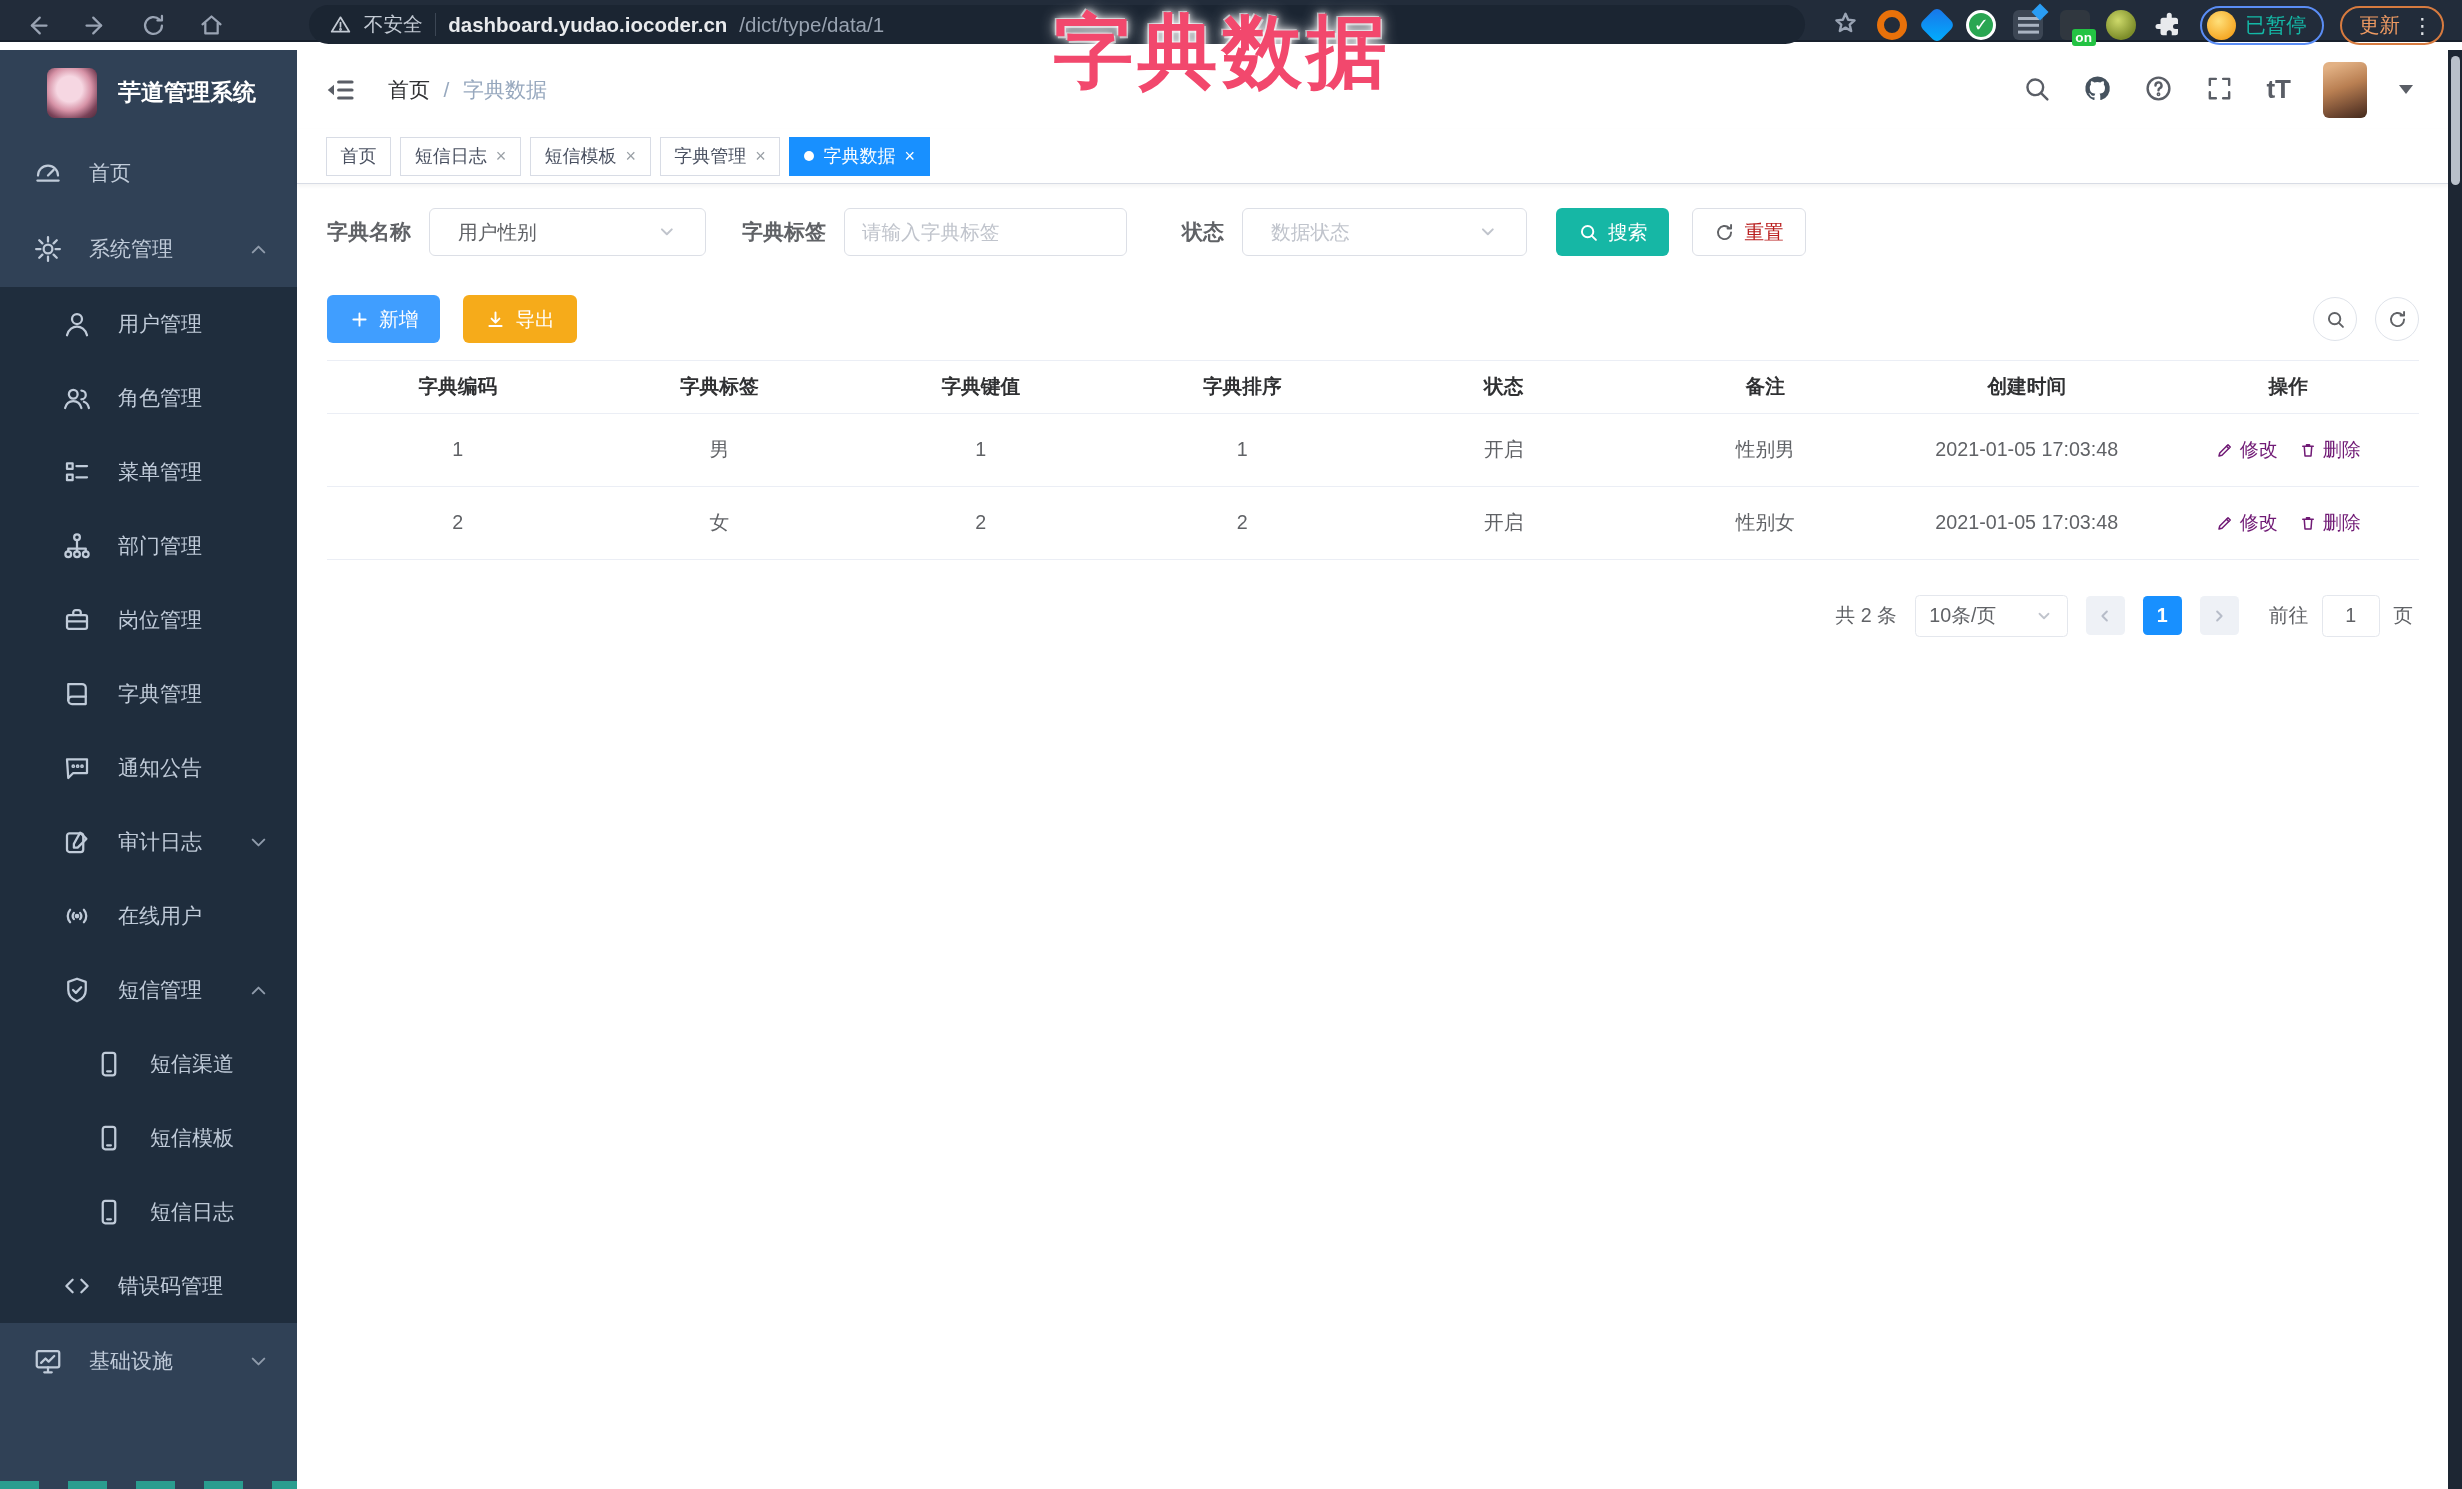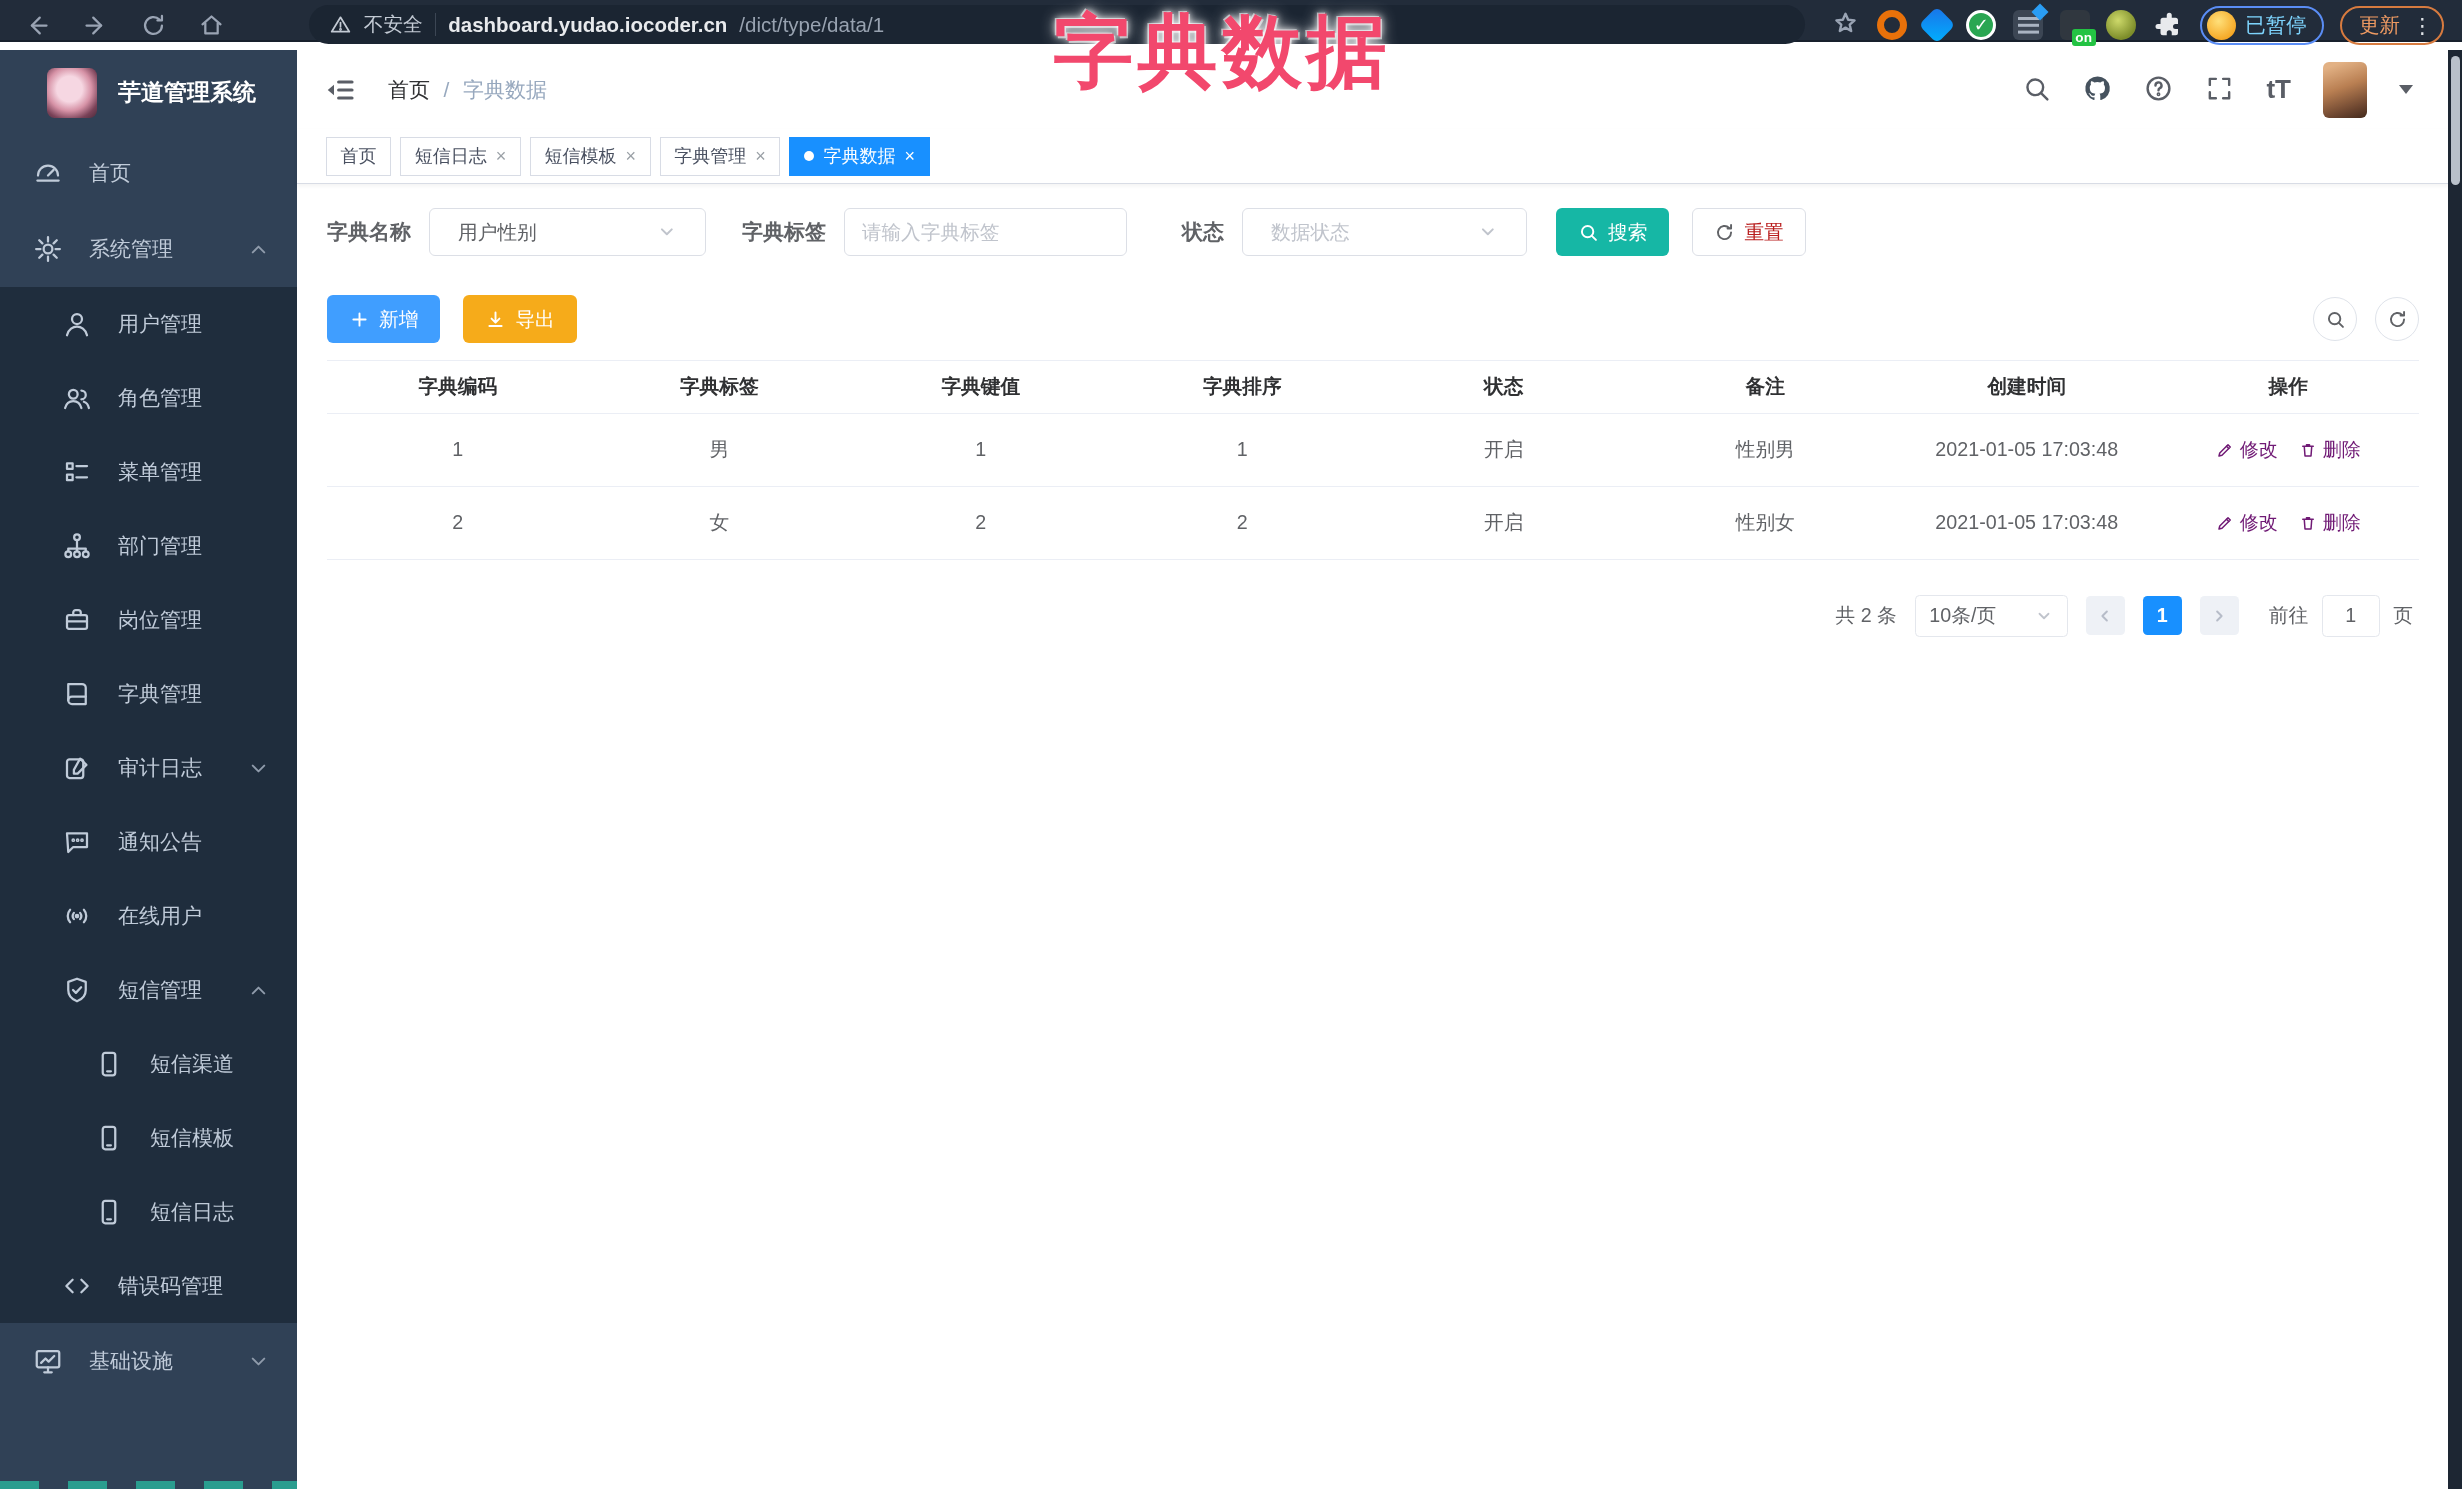--- a/index.html
+++ b/index.html
@@ -27,21 +27,21 @@
   .ext-green { background:#2aa652; border:3px solid #fff; display:flex; align-items:center; justify-content:center; color:#fff; font-size:18px; font-weight:700; }
   .ext-toggles { border-radius:6px; background:#3c4654; }
   .ext-toggles:before { content:""; position:absolute; left:4.5px; right:4.5px; top:6.8px; height:3px; background:#aab4c2; box-shadow:0 6.8px 0 #aab4c2, 0 13.6px 0 #aab4c2; }
   .ext-toggles:after { content:""; position:absolute; right:-3px; top:-4.5px; width:12px; height:12px; background:#2a9df4; transform:rotate(45deg); }
   .ext-on { border-radius:6px; background:#30373f; }
   .ext-on .on-badge { position:absolute; right:-6px; bottom:-6px; background:#23c343; color:#fff; font-size:13.6px; font-weight:700; padding:0.8px 3.8px; border-radius:3px; }
   .ext-olive { background:radial-gradient(circle at 40% 35%, #cdd96a, #7d8d2a 70%); }
   .ext-puzzle svg { width:30px; height:30px; }
   .chip-paused { height:39px; border:2.3px solid #5a8df5; border-radius:21px; display:flex; align-items:center; gap:9px; padding:0 15px 0 5.3px; }
   .emoji-face { width:29px; height:29px; border-radius:50%; background:radial-gradient(circle at 40% 35%, #ffe07a, #f5a623 75%); }
-  .chip-paused span { color:#7dd3fc; font-size:20.5px; }
+  .chip-paused span { color:#14b8a6; font-size:20.5px; }
   .chip-update { height:39px; border:2.3px solid #d77b3f; border-radius:21px; display:flex; align-items:center; gap:12px; padding:0 9px 0 16.7px; }
   .chip-update .upd { color:#ee9a62; font-size:20.5px; }
   .kebab { color:#dfe3e8; font-size:21px; letter-spacing:0; line-height:1; }
 
   
   .overlay-title { position:absolute; left:1053px; top:-1.5px; z-index:60; font-size:80px; font-weight:700; letter-spacing:4.5px; color:#f2486d;
     text-shadow:0 0 7.6px rgba(255,255,255,.95),0 0 15px rgba(255,255,255,.85),1.5px 1.5px 0 rgba(255,255,255,.55),-1.5px -1.5px 0 rgba(255,255,255,.55); }
 
   
   .sidebar { position:absolute; left:0; top:50px; width:297px; height:1440px; background:#304156; }
@@ -296,41 +296,41 @@
             <svg viewBox="0 0 24 24">
               <path d="M5 4h11a3 3 0 0 1 3 3v13H8a3 3 0 0 1-3-3z"></path>
               <path d="M5 17a3 3 0 0 1 3-3h11"></path>
             </svg>
           </span>
         <span>字典管理</span>
       </div>
       <div class="mi sub1">
         <span class="ic">
             <svg viewBox="0 0 24 24">
-              <rect x="4" y="5" width="13" height="15" rx="2"></rect>
-              <path d="M14.5 4.5l5 5-7 7h-3v-3z"></path>
-            </svg>
-          </span>
-        <span>审计日志</span>
-        <span class="arrow">
-            <svg viewBox="0 0 24 24">
-              <path d="M6 9l6 6 6-6"></path>
-            </svg>
-          </span>
-      </div>
-      <div class="mi sub1">
-        <span class="ic">
-            <svg viewBox="0 0 24 24">
               <path d="M4 5h16v11H9l-4 4z"></path>
               <circle cx="9" cy="10.5" r="0.6"></circle>
               <circle cx="12.5" cy="10.5" r="0.6"></circle>
               <circle cx="16" cy="10.5" r="0.6"></circle>
             </svg>
           </span>
         <span>通知公告</span>
+      </div>
+      <div class="mi sub1">
+        <span class="ic">
+            <svg viewBox="0 0 24 24">
+              <rect x="4" y="5" width="13" height="15" rx="2"></rect>
+              <path d="M14.5 4.5l5 5-7 7h-3v-3z"></path>
+            </svg>
+          </span>
+        <span>审计日志</span>
+        <span class="arrow">
+            <svg viewBox="0 0 24 24">
+              <path d="M6 9l6 6 6-6"></path>
+            </svg>
+          </span>
       </div>
       <div class="mi sub1">
         <span class="ic">
             <svg viewBox="0 0 24 24">
               <path d="M6.5 7a7.5 7.5 0 0 0 0 10M17.5 7a7.5 7.5 0 0 1 0 10M9.5 9.5a4 4 0 0 0 0 5M14.5 9.5a4 4 0 0 1 0 5"></path>
               <circle cx="12" cy="12" r="1"></circle>
             </svg>
           </span>
         <span>在线用户</span>
       </div>

